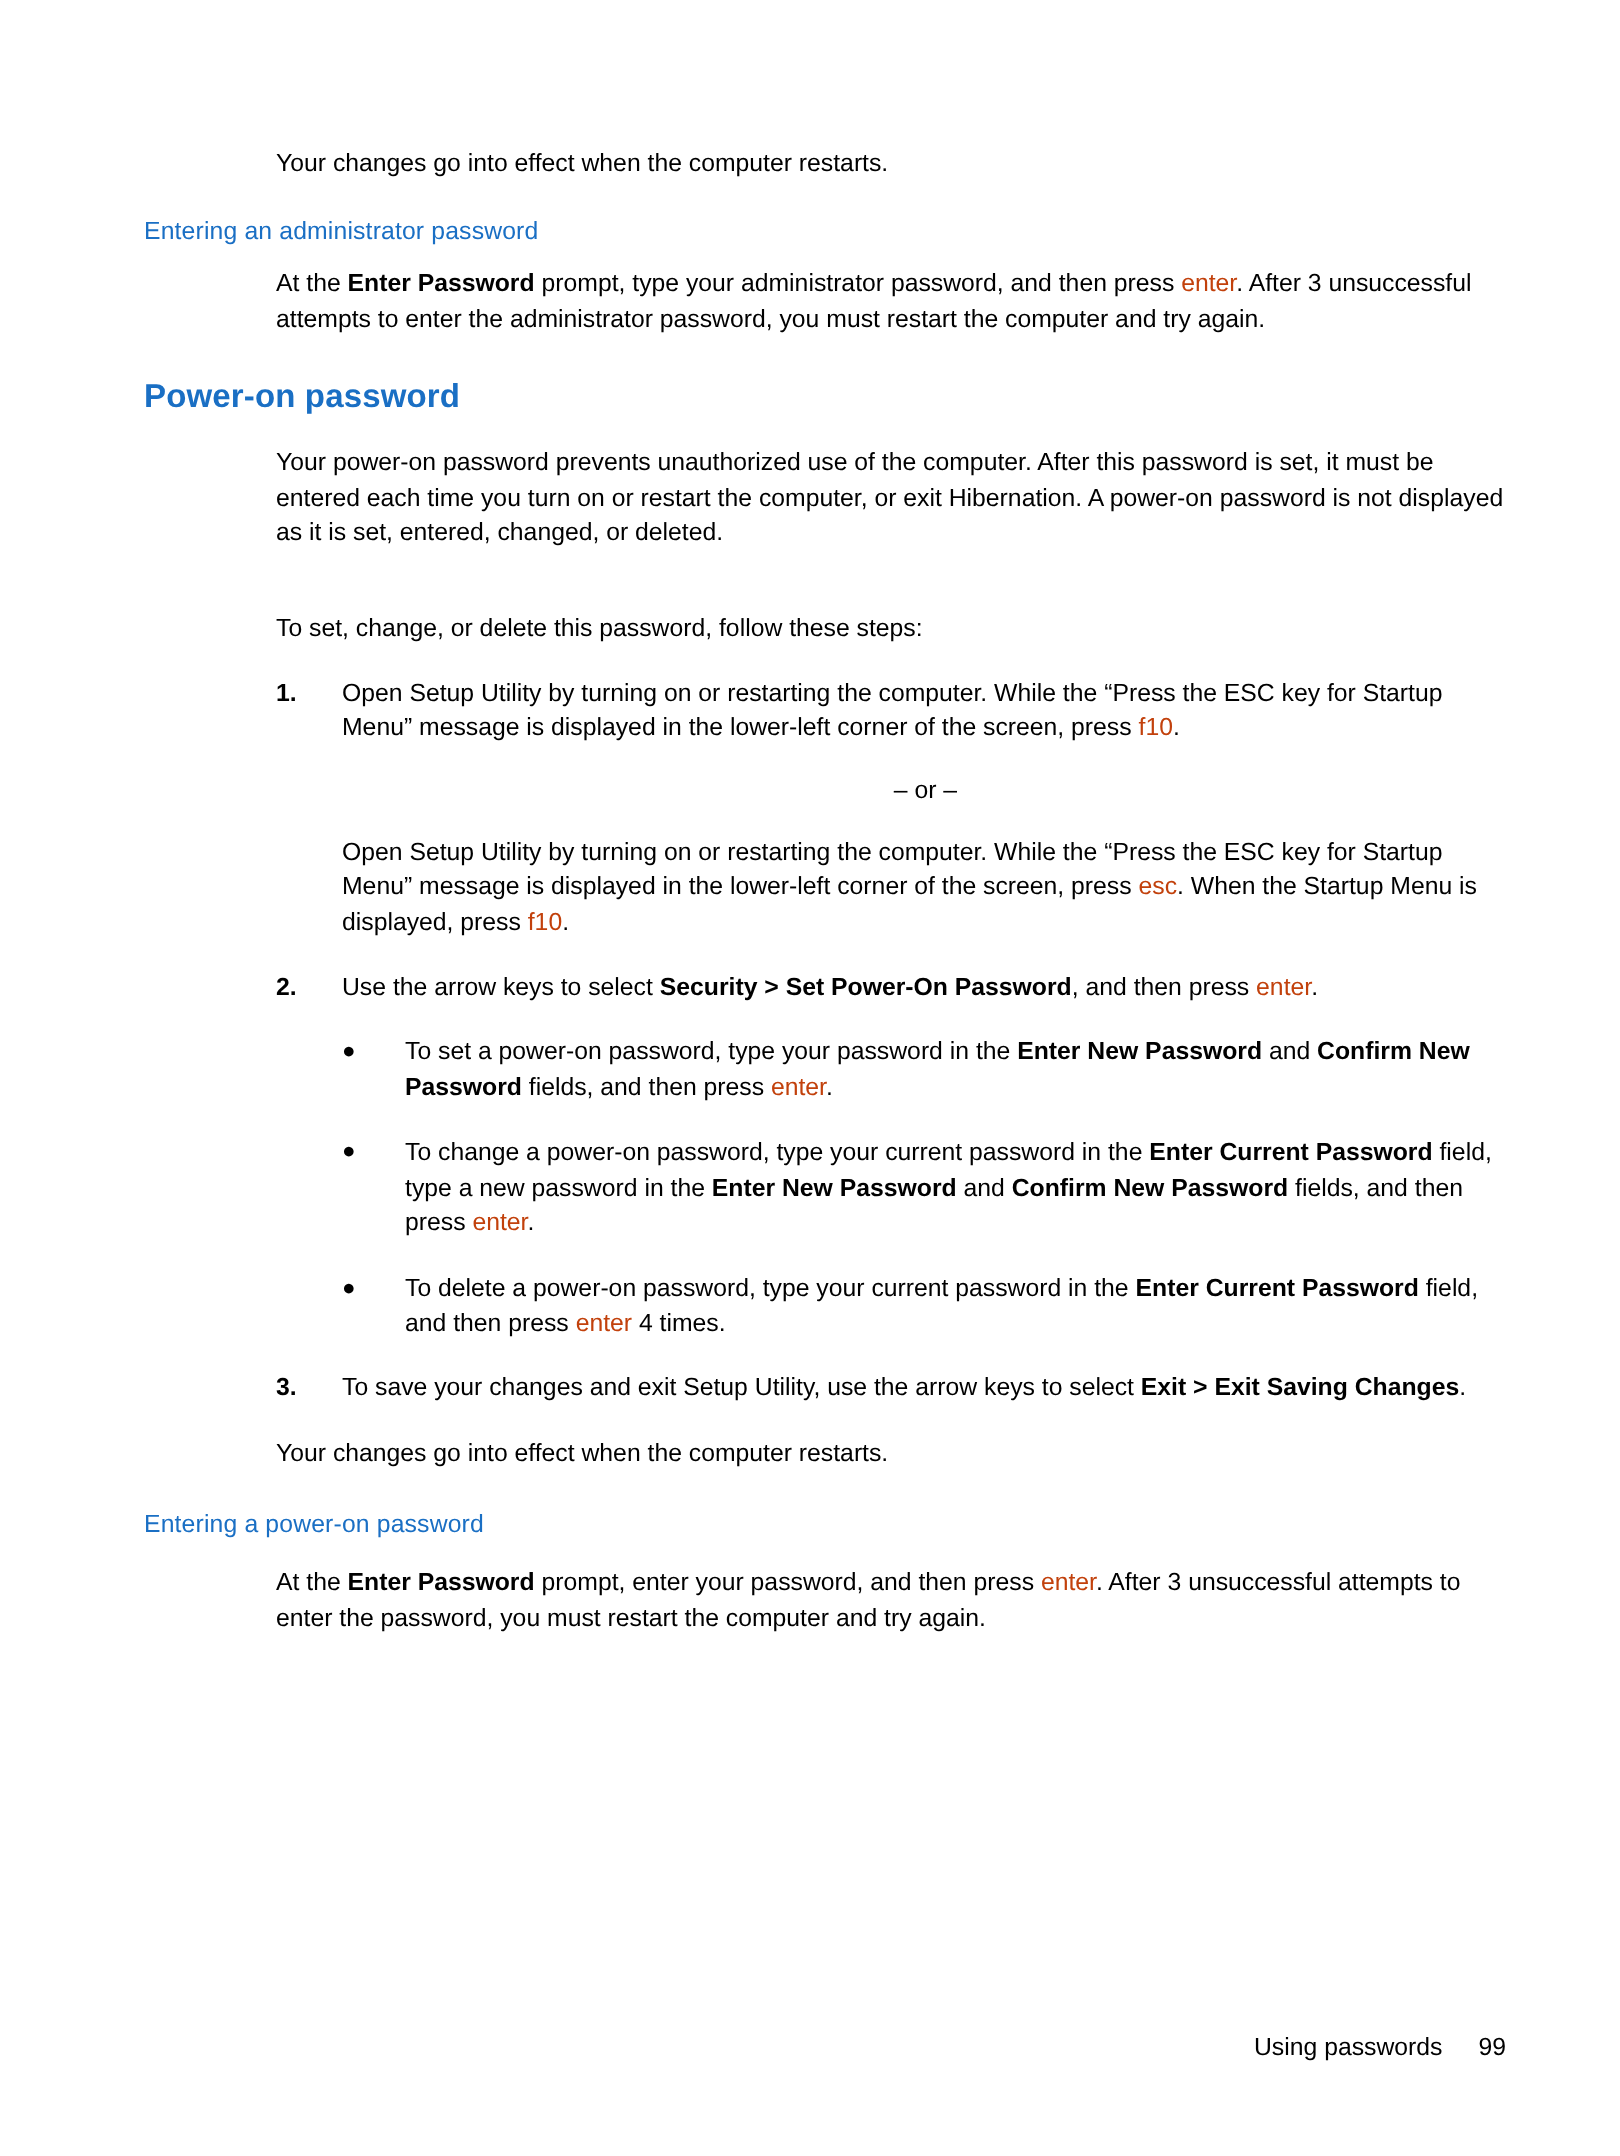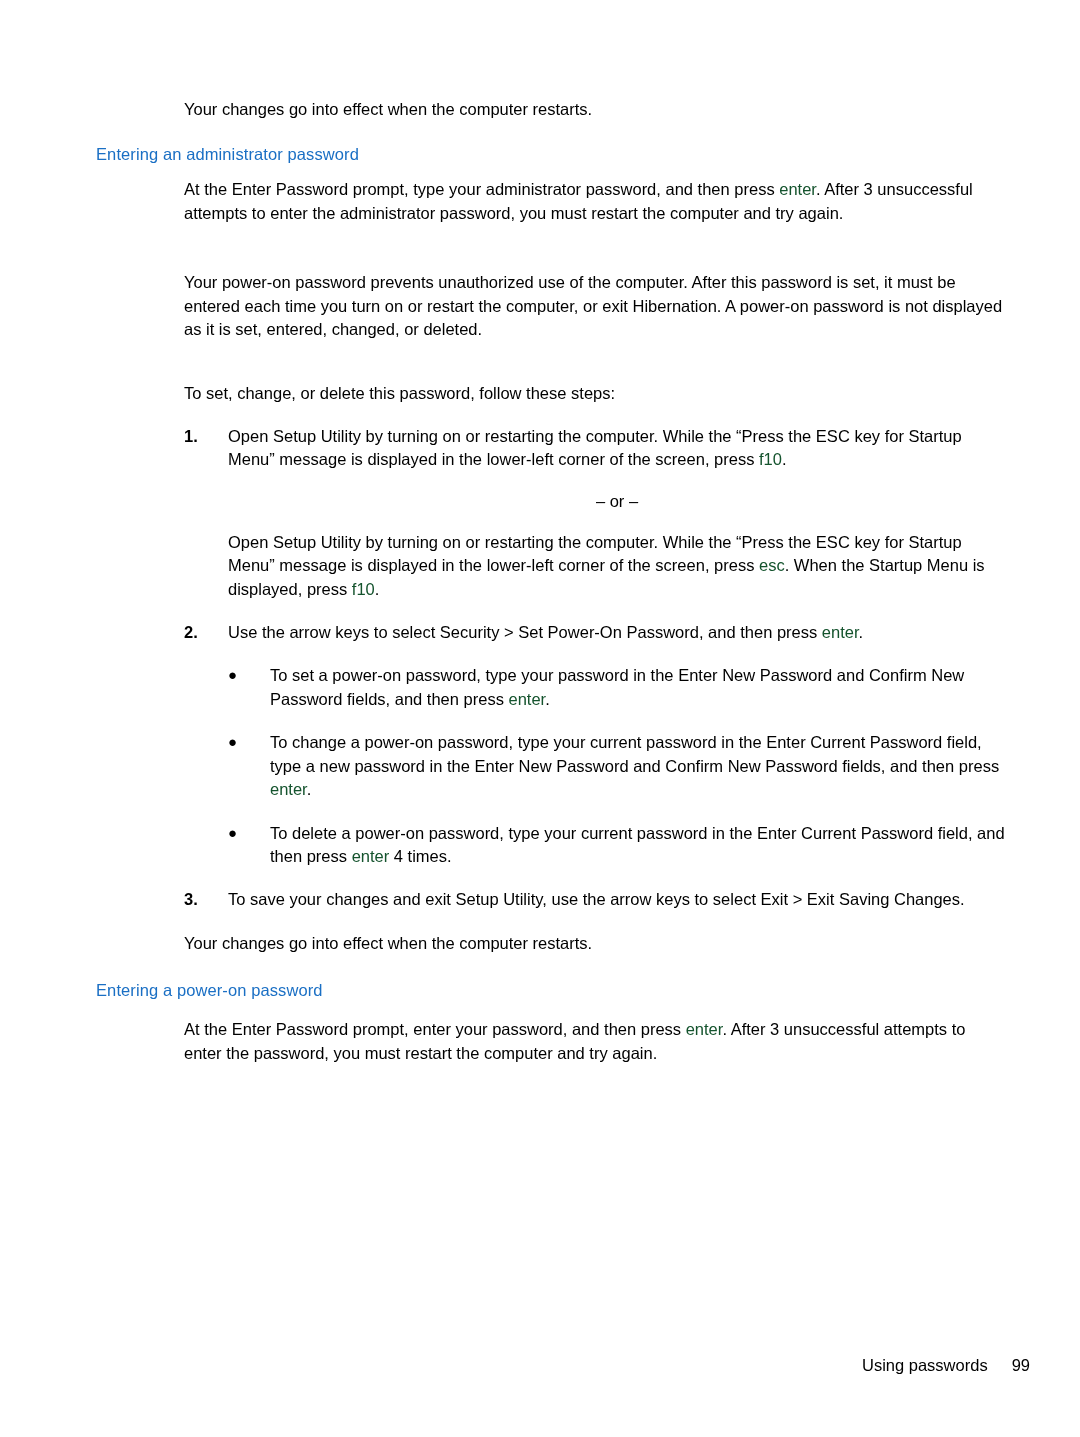--- a/index.html
+++ b/index.html
@@ -49,24 +49,24 @@
     letter-spacing: 0.1px;
   }
   .h2 {
     color: #1a6fc4;
     font-size: 16.5px;
     font-weight: normal;
     margin: 0;
     letter-spacing: 0.1px;
   }
   .blue {
-    color: #14532d;
+    color: #c2410c;
   }
   b, .bold {
-    font-weight: normal;
+    font-weight: bold;
   }
   .sp-14 { height: 14px; }
   .sp-18 { height: 18px; }
   .sp-20 { height: 20px; }
   .sp-22 { height: 22px; }
   .sp-24 { height: 24px; }
   .sp-26 { height: 26px; }
 
   .num-item {
     position: relative;
@@ -101,21 +101,21 @@
     margin-left: 132px;
     font-size: 16.5px;
     text-align: center;
   }
   .footer {
     position: absolute;
     left: 0;
     right: 0;
     bottom: 62px;
     text-align: right;
-    padding-right: 50px;
+    padding-right: 76px;
     font-size: 16.5px;
     color: #000000;
   }
   .footer .pagenum {
     display: inline-block;
     margin-left: 24px;
     font-weight: normal;
   }
 </style>
 </head>
@@ -129,20 +129,21 @@
     <div class="sp-24"></div>
 
     <h3 class="h2">Entering an administrator password</h3>
 
     <div class="sp-14"></div>
 
     <p class="body-text indent"><span>At the </span><b>Enter Password</b><span> prompt, type your administrator password, and then press </span><span class="blue">enter</span><span>. After 3 unsuccessful attempts to enter the administrator password, you must restart the computer and try again.</span></p>
 
     <div class="sp-26"></div>
 
+    <h2 class="h1">Power-on password</h2>
 
     <div class="sp-20"></div>
 
     <p class="body-text indent">Your power-on password prevents unauthorized use of the computer. After this password is set, it must be entered each time you turn on or restart the computer, or exit Hibernation. A power-on password is not displayed as it is set, entered, changed, or deleted.</p>
 
     <div class="sp-22"></div>
 
 
     <div class="sp-18"></div>
 

